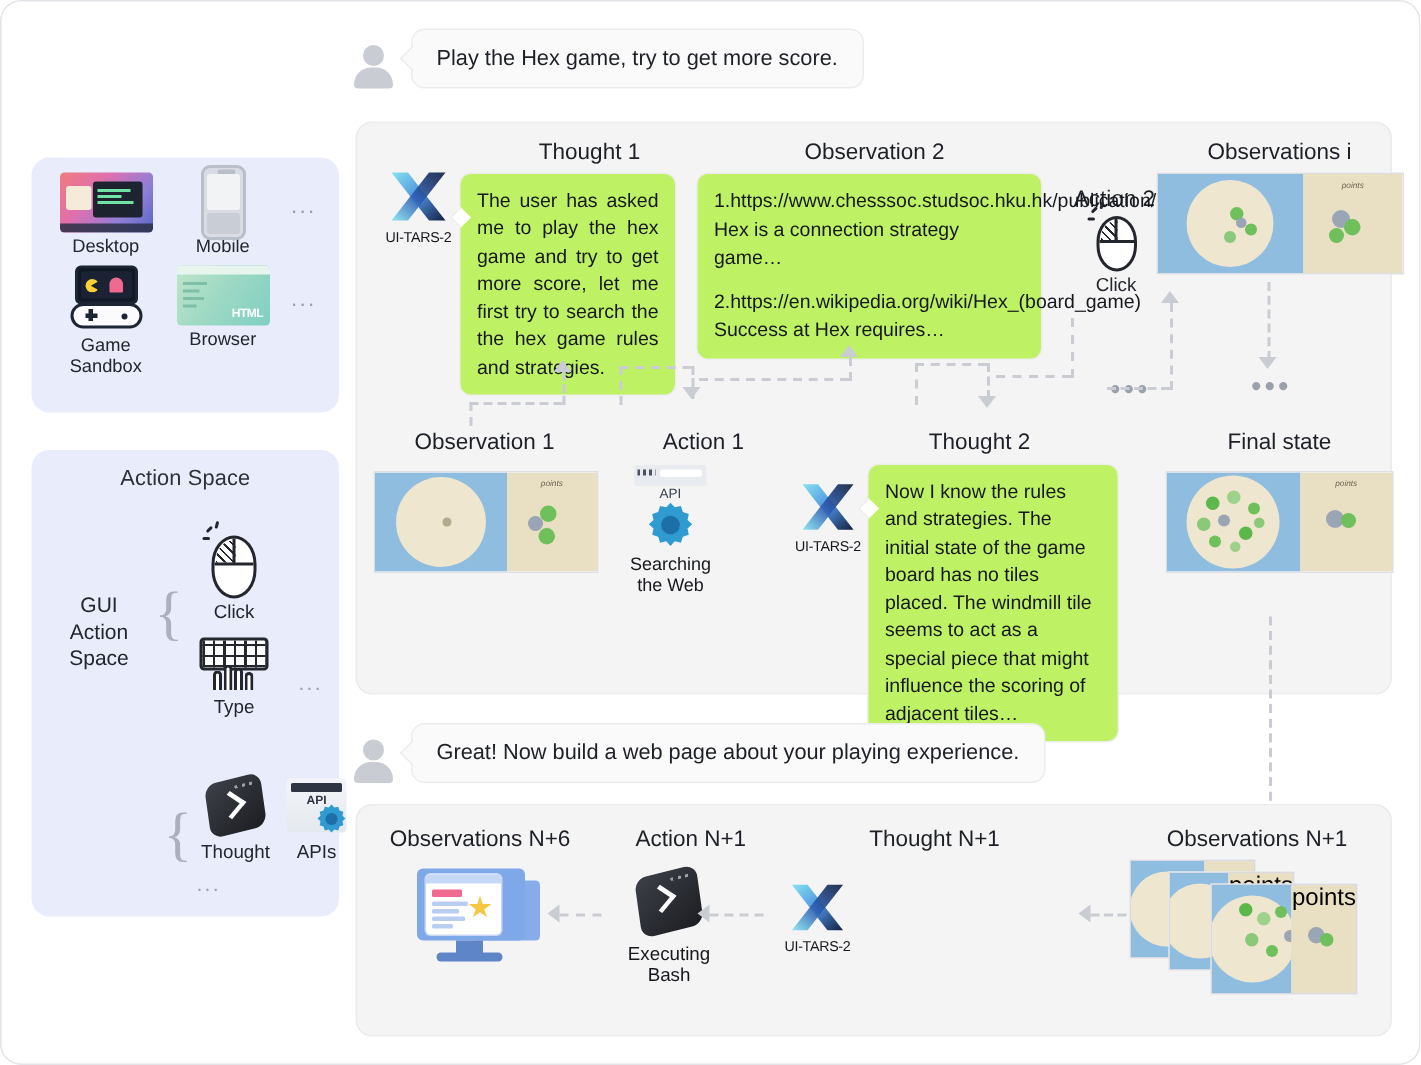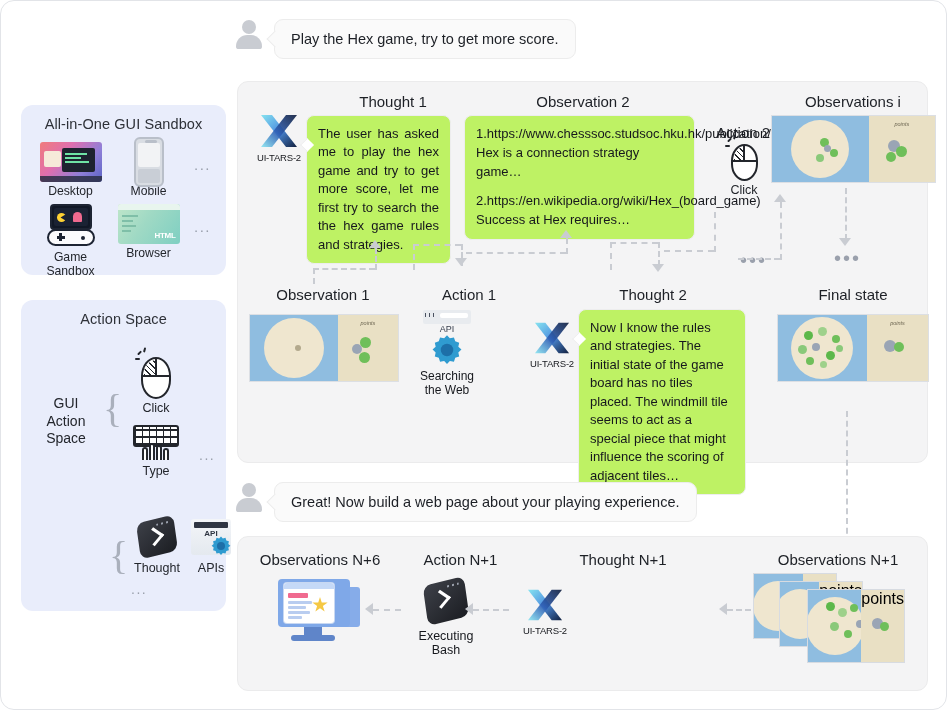--- a/index.html
+++ b/index.html
@@ -137,21 +137,21 @@
 
   .apiicon { width:40px; height:36px; margin:0 auto; position:relative;
              background: linear-gradient(180deg,#f3f5f8,#e4e9ef); border-radius:3px;}
   .apiicon .bar { position:absolute; left:3px; top:3px; right:3px; height:6px; background:#2f3542; border-radius:1px;}
   .apiicon .txt { position:absolute; left:0; right:0; top:10px; text-align:center; font-size:8px;
                   color:#2f3542; font-weight:bold;}
   .gear { position:absolute; right:-1px; bottom:-2px; width:22px; height:22px; }
   .dots-sm { font-size:14px; color:#9aa0ac; letter-spacing:1.5px; }
 
   
-  .user-row { position:absolute; display:flex; align-items:flex-start; gap:10px; }
+  .user-row { position:absolute; display:flex; align-items:flex-end; gap:10px; }
   .avatar { width:30px; height:30px; position:relative; flex:none;}
   .avatar .hd { position:absolute; left:8px; top:1px; width:14px; height:14px; background:#c9ccd2; border-radius:50%;}
   .avatar .bd { position:absolute; left:2px; top:16px; width:26px; height:14px; background:#c9ccd2;
                 border-radius:13px 13px 3px 3px;}
   .bubble { background:#fafafa; border:1px solid #ececec; border-radius:9px;
             padding:11px 16px; font-size:14.5px; color:#1d2026; position:relative; }
   .bubble::before { content:""; position:absolute; left:-6px; top:50%; transform:translateY(-50%) rotate(45deg);
                     width:11px; height:11px; background:#fafafa; border-left:1px solid #ececec; border-bottom:1px solid #ececec;}
 
   
@@ -224,21 +224,20 @@
   .stack { position:absolute; }
   .stack .card { position:absolute; width:84px; height:66px; border:1px solid #d7dbe1; display:flex;
                  overflow:hidden; background:#fff;}
 </style>
 </head>
 <body>
 
 <div id="root">
 
   <div class="lpanel" id="sandbox-panel">
-    <div class="panel-title">All-in-One GUI Sandbox</div>
     <div class="sb-grid">
 
       <div class="sb-cell">
         <div class="thumb th-desktop">
           <div class="win w1"></div>
             <div class="win w2"></div>
           <div class="ln" style="top:11px;width:22px"></div>
           <div class="ln" style="top:15px;width:16px"></div>
           <div class="ln" style="top:19px;width:24px"></div>
           <div class="bar"></div>

